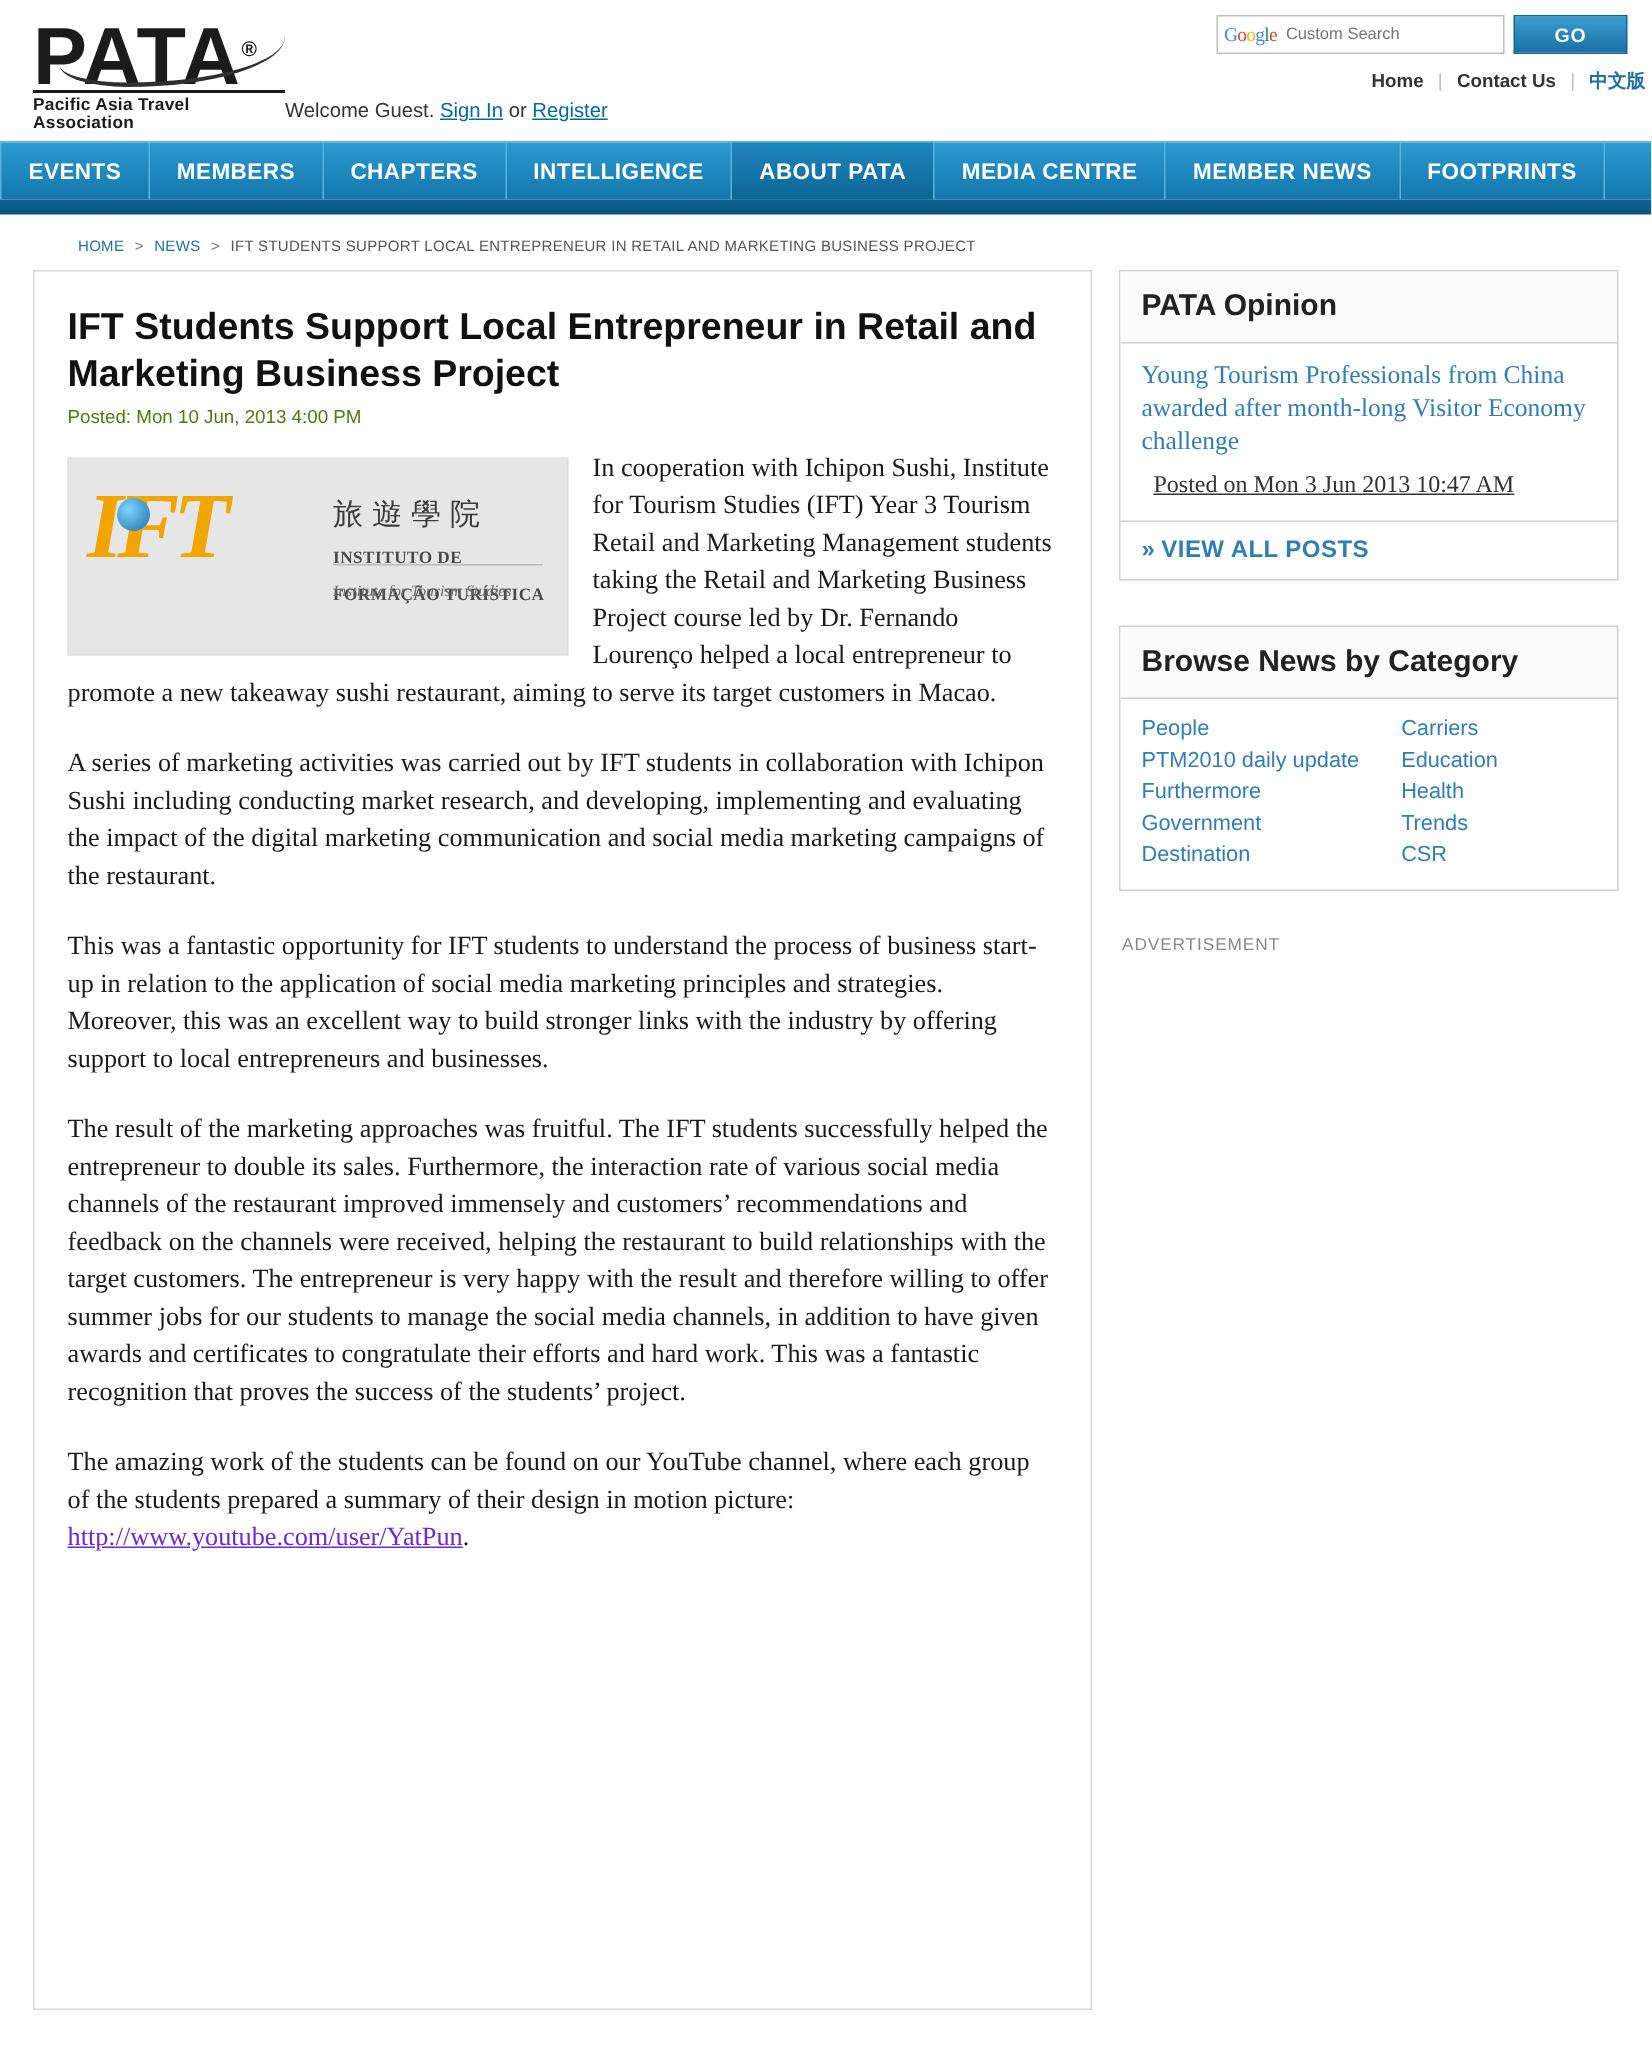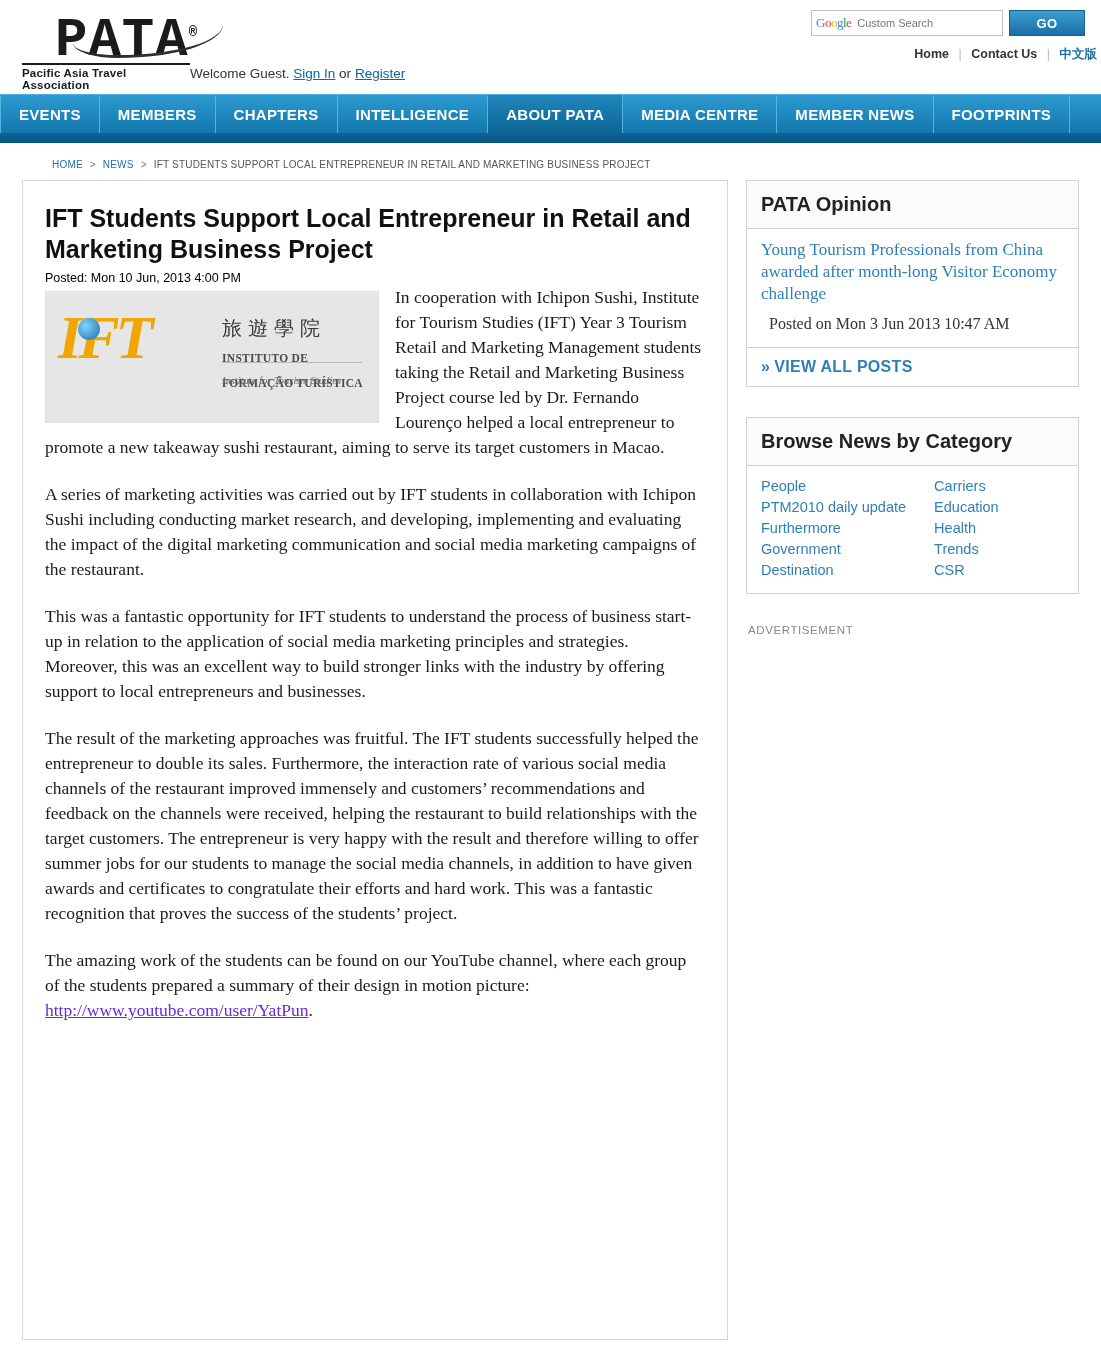--- a/index.html
+++ b/index.html
@@ -13,29 +13,28 @@
 
   
   .header {
     position: relative;
     height: 94px;
     background: #ffffff;
     border-bottom: none;
   }
   .logo-wrap { position:absolute; left:22px; top:4px; width:360px; }
   .logo-pata {
-    font-family: Liberation Mono, monospace;
+    font-family: Liberation Sans, sans-serif;
     font-weight: bold;
     font-size: 54px;
     letter-spacing: 1px;
     color:#1b1b1b;
     line-height: 56px;
     position: relative;
     display:inline-block;
-    margin-left:33px;
   }
   .logo-pata .reg { font-size: 14px; vertical-align: super; }
   .logo-sub {
     font-size: 11.5px;
     font-weight: bold;
     color:#1b1b1b;
     letter-spacing: .2px;
     margin-top:-6px;
     border-top: 2px solid #1b1b1b;
     padding-top:2px;
@@ -123,21 +122,21 @@
     background:#fff;
     border:1px solid #d8d8d8;
     padding: 22px 22px 40px 22px;
     min-height: 1160px;
   }
   .article h1 {
     font-family:"Liberation Sans", sans-serif;
     font-size: 25px; line-height: 31px;
     margin:0 0 6px 0; color:#111; font-weight:bold;
   }
-  .posted { font-size:12.5px; color:#000000; }
+  .posted { font-size:12.5px; color:#4d7c0f; margin-bottom:14px; }
 
   .article-body {
     font-family:"Liberation Serif", serif;
     font-size: 17.5px; line-height: 25px; color:#1a1a1a;
   }
   .article-body p { margin: 0 0 22px 0; }
   .article-body a { color:#6d28d9; }
 
   .thumb {
     float:left; width:334px; height:132px;
@@ -190,21 +189,21 @@
   }
   .panel-body { padding: 10px 14px 12px 14px; }
   .opinion-title {
     font-family:"Liberation Serif", serif;
     font-size:17px; line-height:22px; color:#2f7fb5;
     cursor:pointer;
   }
   .opinion-date {
     font-family:"Liberation Serif", serif;
     font-size:16px; line-height:22px; color:#333;
-    margin-top:8px; padding-left:8px;
+    margin-top:8px; padding-left:8px;text-decoration:underline;
   }
   .panel-foot {
     border-top:1px solid #d0d0d0;
     padding: 10px 14px;
     font-size: 16px; font-weight:bold; color:#2f7fb5;
     letter-spacing:.3px; cursor:pointer;
   }
   .panel-foot .chev { font-weight:bold; margin-right:4px; }
 
   .cat-grid {

